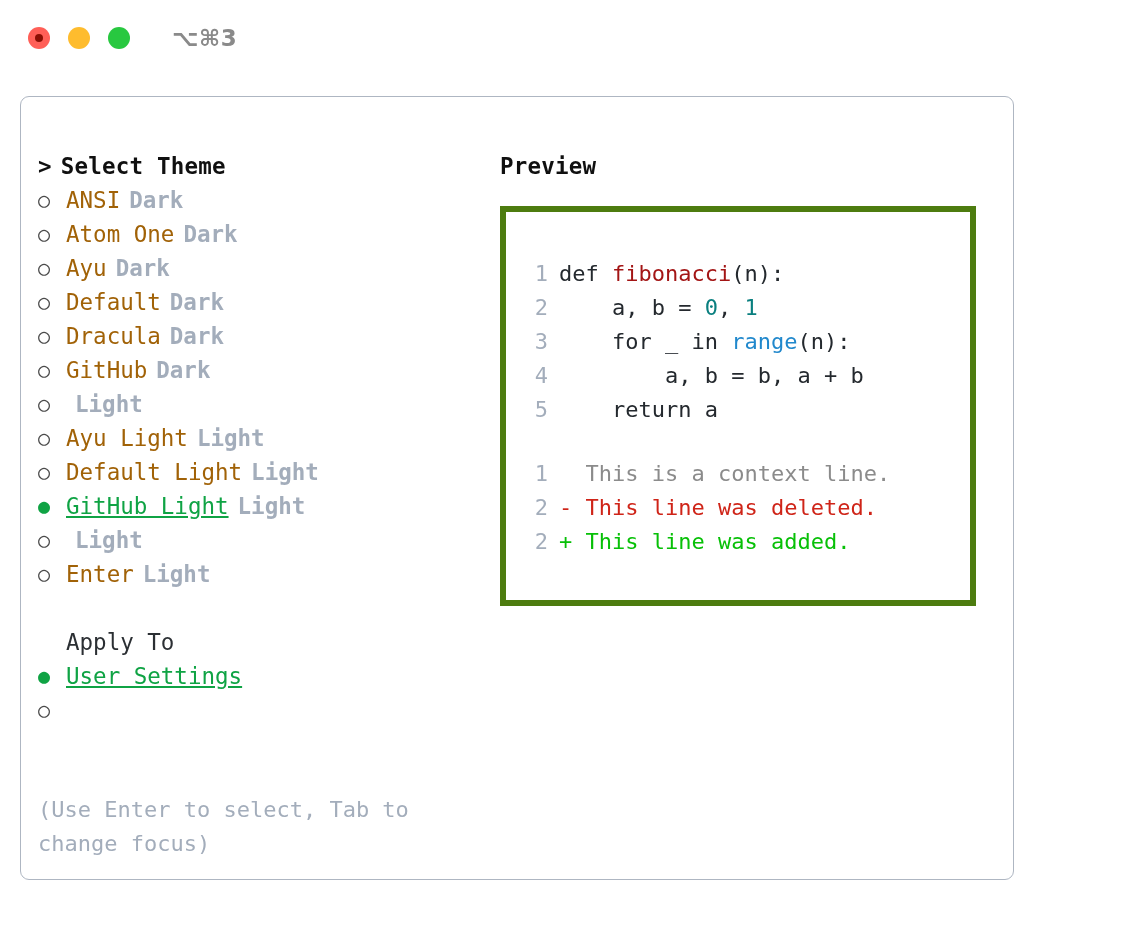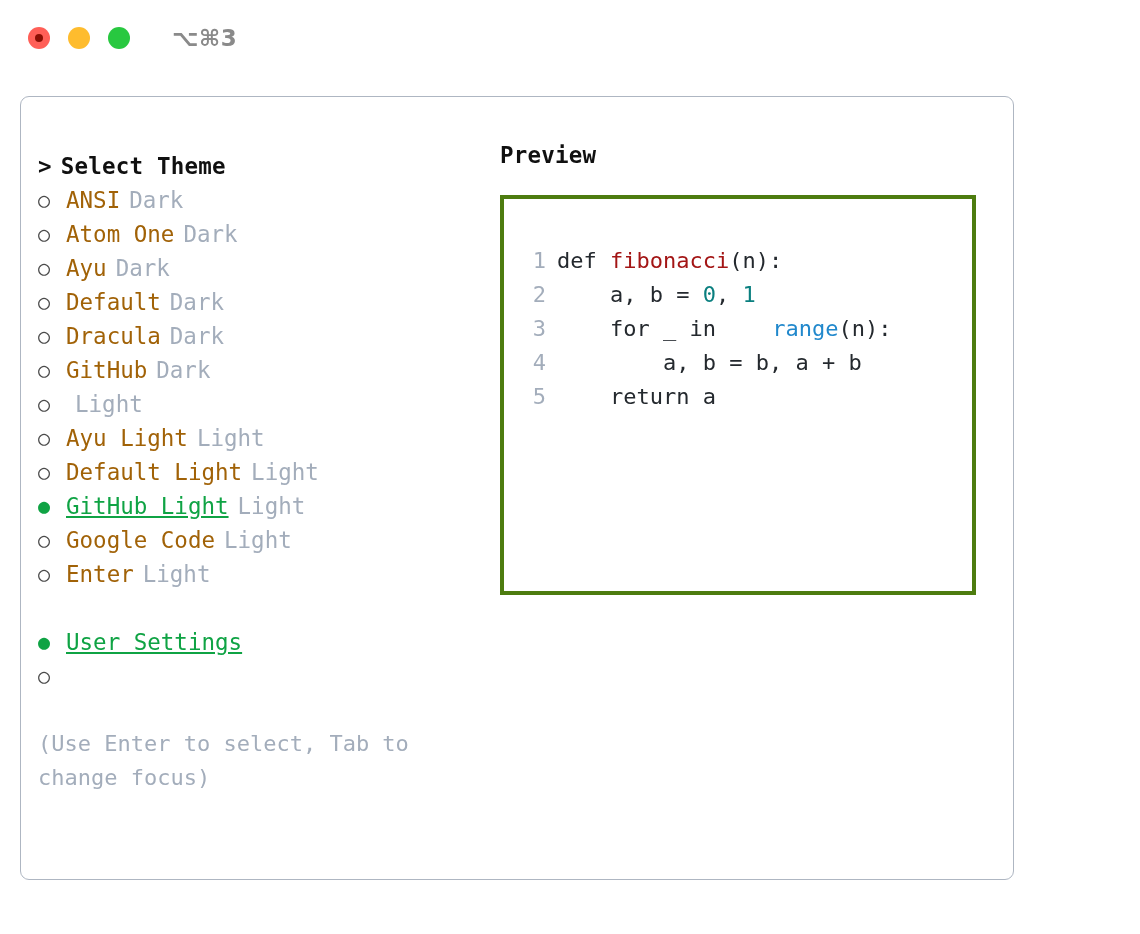--- a/index.html
+++ b/index.html
@@ -118,55 +118,56 @@
     text-align: left;
     font-size: 20px;
     line-height: 34px;
   }
   .marker.empty  { color: #4a4a4a; }
   .marker.filled { color: #0fa344; }
   .marker.blank  { color: transparent; }
 
   .item-label        { color: #a16207; }
   .item-label.active { color: #0fa344; text-decoration: underline; }
-  .item-tag          { color: #a3adbb; margin-left: 9px; }
+  .item-tag          { color: #a3adbb; margin-left: 9px; font-weight: bold; }
 
   .section-head {
     color: #2b2f33;
   }
 
   .spacer { height: 34px; }
 
   .hint {
     color: #a3adbb;
     font-size: 22px;
     line-height: 34px;
     width: 415px;
     white-space: normal;
+    margin-top: 32px;
   }
 
   
   .right-col {
     position: absolute;
     left: 479px;
-    top: 41px;
+    top: 52px;
     width: 500px;
   }
   .preview-title {
     font-size: 22.5px;
     font-weight: bold;
     color: #101010;
     letter-spacing: 0.2px;
     line-height: 34px;
   }
   .preview-box {
     margin-top: 23px;
     width: 476px;
     height: 400px;
-    border: 4px solid #4d7c0f;
+    border: 6px solid #4d7c0f;
     box-sizing: border-box;
     background: #ffffff;
     padding: 45px 0 0 18px;
   }
   .code-line {
     font-size: 22px;
     line-height: 34px;
     white-space: pre;
     height: 34px;
   }
@@ -175,21 +176,21 @@
     width: 24px;
     text-align: right;
     color: #a3adbb;
     margin-right: 11px;
   }
   .code-gap { height: 30px; }
 
   .tok-plain  { color: #24292e; }
   .tok-func   { color: #a31515; }
   .tok-num    { color: #0a7f7f; }
-  .tok-builtin{ color: #2188cc; margin-left: 43px; }
+  .tok-builtin{ color: #2188cc; }
   .tok-ctx    { color: #8b8b8b; }
   .tok-del    { color: #cf2418; }
   .tok-add    { color: #07c007; }
 </style>
 </head>
 <body>
 
 <div class="window">
 
   <div class="titlebar">
@@ -215,26 +216,30 @@
             <div class="line"><span class="marker empty">○</span><span class="item-label">ANSI</span><span class="item-tag">Dark</span></div>
             <div class="line"><span class="marker empty">○</span><span class="item-label">Atom One</span><span class="item-tag">Dark</span></div>
             <div class="line"><span class="marker empty">○</span><span class="item-label">Ayu</span><span class="item-tag">Dark</span></div>
             <div class="line"><span class="marker empty">○</span><span class="item-label">Default</span><span class="item-tag">Dark</span></div>
             <div class="line"><span class="marker empty">○</span><span class="item-label">Dracula</span><span class="item-tag">Dark</span></div>
             <div class="line"><span class="marker empty">○</span><span class="item-label">GitHub</span><span class="item-tag">Dark</span></div>
             <div class="line"><span class="marker empty">○</span><span class="item-tag">Light</span></div>
             <div class="line"><span class="marker empty">○</span><span class="item-label">Ayu Light</span><span class="item-tag">Light</span></div>
             <div class="line"><span class="marker empty">○</span><span class="item-label">Default Light</span><span class="item-tag">Light</span></div>
             <div class="line"><span class="marker filled">●</span><span class="item-label active">GitHub Light</span><span class="item-tag">Light</span></div>
-            <div class="line"><span class="marker empty">○</span><span class="item-label">Google Code</span><span class="item-tag">Light</span></div>
+            <div class="line"><span class="marker empty">○</span><span class="item-tag">Light</span></div>
             <div class="line"><span class="marker empty">○</span><span class="item-label">Enter</span><span class="item-tag">Light</span></div>
           </div>
 
         <div class="spacer"></div>
 
+        <div class="line section-head">
+          <span class="marker blank">○</span>
+          <span>Apply To</span>
+        </div>
 
         <div id="apply-list">
             <div class="line"><span class="marker filled">●</span><span class="item-label active">User Settings</span></div>
             <div class="line"><span class="marker empty">○</span></div>
           </div>
 
         <div class="spacer"></div>
 
         <div class="hint">(Use Enter to select, Tab to change focus)</div>
       </div>
@@ -243,18 +248,23 @@
         <div class="preview-title">Preview</div>
         <div class="preview-box">
           <div id="code-block">
               <div class="code-line"><span class="gutter">1</span><span class="tok-plain">def </span><span class="tok-func">fibonacci</span><span class="tok-plain">(n):</span></div>
               <div class="code-line"><span class="gutter">2</span><span class="tok-plain">    a, b = </span><span class="tok-num">0</span><span class="tok-plain">, </span><span class="tok-num">1</span></div>
               <div class="code-line"><span class="gutter">3</span><span class="tok-plain">    for _ in </span><span class="tok-builtin">range</span><span class="tok-plain">(n):</span></div>
               <div class="code-line"><span class="gutter">4</span><span class="tok-plain">        a, b = b, a + b</span></div>
               <div class="code-line"><span class="gutter">5</span><span class="tok-plain">    return a</span></div>
             </div>
           <div class="code-gap"></div>
+          <div id="diff-block">
+              <div class="code-line"><span class="gutter">1</span><span class="tok-ctx">  </span><span class="tok-ctx">This is a context line.</span></div>
+              <div class="code-line"><span class="gutter">2</span><span class="tok-del">- </span><span class="tok-del">This line was deleted.</span></div>
+              <div class="code-line"><span class="gutter">2</span><span class="tok-add">+ </span><span class="tok-add">This line was added.</span></div>
+            </div>
         </div>
       </div>
 
     </div>
   </div>
 </div>
 
 </body></html>

